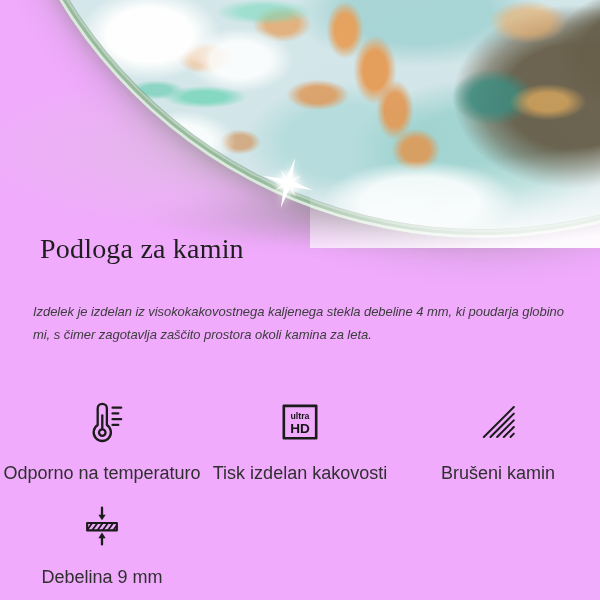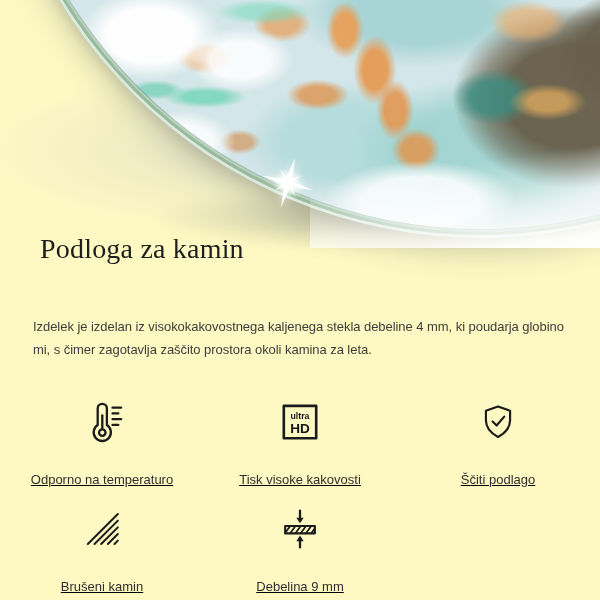--- a/index.html
+++ b/index.html
@@ -1,20 +1,20 @@
 <!DOCTYPE html>
 <html><head>
 <meta charset="utf-8">
 <style>
   * { box-sizing: border-box; }
   html,body { margin:0; padding:0; background:#fff; }
   body { width:600px; height:600px; overflow:hidden;
          font-family:"Liberation Sans", sans-serif; }
 
-  .page { position:relative; width:600px; height:600px; background:#fef9c3; overflow:hidden; }
+  .page { position:relative; width:600px; height:600px; background:#f0abfc; overflow:hidden; }
 
   
   .hero { position:absolute; left:0; top:0; width:600px; height:250px; }
 
   .ambient-shade { position:absolute; left:0; top:40px; width:600px; height:200px; z-index:0;
     background: radial-gradient(60% 55% at 40% 55%, rgba(205,205,200,0.45), rgba(205,205,200,0) 75%); }
 
   .glass-shadow { position:absolute; left:150px; top:186px; width:430px; height:64px;
     border-radius:50%; z-index:0; filter:blur(6px);
     background: radial-gradient(closest-side, rgba(135,138,130,0.5), rgba(135,138,130,0) 100%); }
@@ -60,30 +60,30 @@
 
   .sparkle { position:absolute; left:258px; top:153px; width:60px; height:60px; z-index:3;
     filter: drop-shadow(0 0 4px rgba(255,255,255,0.95)); }
 
   
   .title { position:absolute; left:40px; top:232px; margin:0;
     font-family:"Liberation Serif","DejaVu Serif",serif; font-weight:400;
     font-size:28px; line-height:33px; color:#1e1e1e; letter-spacing:0.2px; }
   .title span { display:block; white-space:nowrap; }
 
-  .desc { position:absolute; left:33px; top:316px; color:#3d3d3d;
-    font-size:13px; line-height:22.5px; letter-spacing:-0.05px; }
+  .desc { position:absolute; left:33px; top:301px; color:#3d3d3d;
+    font-size:13px; line-height:22.5px; letter-spacing:-0.05px;font-style:italic; }
   .desc div { white-space:nowrap; }
 
   
   .features { position:absolute; left:3px; top:398px; width:594px;
     display:grid; grid-template-columns:repeat(3,1fr); row-gap:18px; }
-  .feature { display:flex; flex-direction:column; align-items:center;text-decoration:underline; }
+  .feature { display:flex; flex-direction:column; align-items:center; }
   .icon-wrap { height:48px; display:flex; align-items:center; justify-content:center; }
-  .feature-label { margin-top:26px; font-size:13px; color:#2f2f2f; white-space:nowrap; }
+  .feature-label { margin-top:17px; font-size:18px; color:#2f2f2f; white-space:nowrap; }
   .ficon { stroke:#1b1b1b; fill:none; stroke-width:2.4; stroke-linecap:round; stroke-linejoin:round; }
   .ficon text { stroke:none; fill:#151515; font-family:"Liberation Sans",sans-serif; }
 </style>
 </head>
 <body>
 
 <div class="page">
 
   <div class="hero">
     <div class="ambient-shade"></div>
@@ -130,32 +130,23 @@
     </div>
 
     <div class="feature">
       <div class="icon-wrap">
         <svg class="ficon" width="42" height="42" viewBox="0 0 48 48">
           <rect x="5.5" y="5.5" width="37" height="37" stroke-width="3"></rect>
           <text x="24" y="20.5" text-anchor="middle" font-size="10" font-weight="600">ultra</text>
           <text x="24" y="36.5" text-anchor="middle" font-size="15.5" font-weight="700">HD</text>
         </svg>
       </div>
-      <div class="feature-label">Tisk visoke kakovosti</div>
+      <div class="feature-label">Tisk izdelan kakovosti</div>
     </div>
 
-    <div class="feature">
-      <div class="icon-wrap">
-        <svg class="ficon" width="40" height="40" viewBox="0 0 48 48">
-          <path d="M24 5.5 L38.5 10.5 V22 C38.5 31.5 32 37.7 24 42 C16 37.7 9.5 31.5 9.5 22 V10.5 Z" stroke-width="2.6"></path>
-          <path d="M17.5 23.5 L22.3 28.2 L31.5 17.5" stroke-width="2.6"></path>
-        </svg>
-      </div>
-      <div class="feature-label">Ščiti podlago</div>
-    </div>
 
 
     <div class="feature">
       <div class="icon-wrap">
         <svg class="ficon" width="40" height="40" viewBox="0 0 48 48" stroke-width="3" stroke-linecap="butt">
           <line x1="7" y1="42" x2="43" y2="6"></line>
           <line x1="15" y1="42" x2="43" y2="14"></line>
           <line x1="23" y1="42" x2="43" y2="22"></line>
           <line x1="31" y1="42" x2="43" y2="30"></line>
           <line x1="39" y1="42" x2="43" y2="38"></line>

